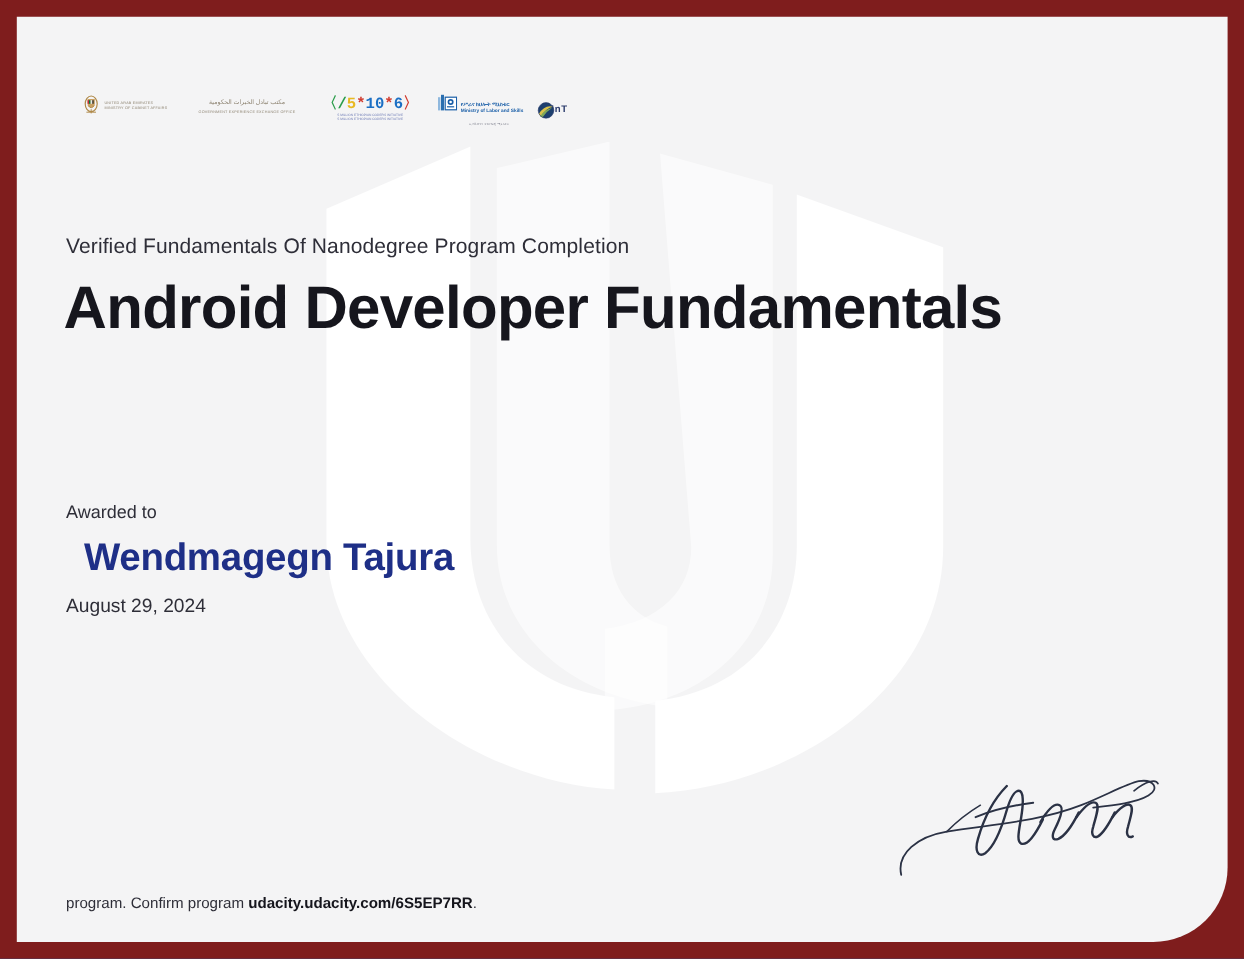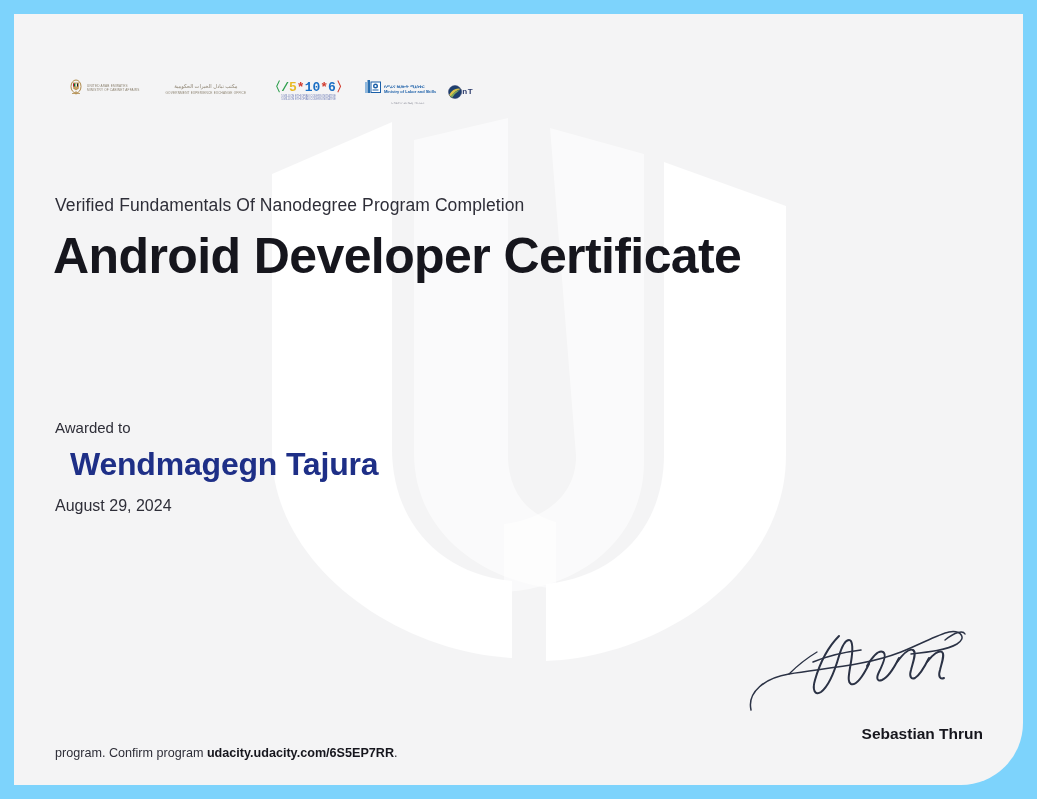--- a/index.html
+++ b/index.html
@@ -13,21 +13,21 @@
 
   body {
     font-family: "Liberation Sans", sans-serif;
     background: #1a1d51;
   }
 
   .certificate-frame {
     position: relative;
     width: 1037px;
     height: 799px;
-    background: #7dd3fc;
+    background: #7f1d1d;
     overflow: hidden;
   }
 
   .certificate-page {
     position: absolute;
     left: 14px;
     top: 14px;
     width: 1009px;
     height: 771px;
     background: #f4f4f5;
@@ -376,21 +376,21 @@
             <circle cx="16" cy="16" r="13" fill="none" stroke="#2a3a6b" stroke-width="1"></circle>
           </svg>
         </span>
         <span class="mint-sub" style="position:absolute;left:336px;top:38px;">ኢኖቬሽንና ቴክኖሎጂ ሚኒስቴር</span>
       </div>
 
     </div>
 
     <div class="content">
       <div class="kicker">Verified Fundamentals Of Nanodegree Program Completion</div>
-      <h1 class="program-title">Android Developer Certificate</h1>
+      <h1 class="program-title">Android Developer Fundamentals</h1>
       <div class="awarded-label">Awarded to</div>
       <div class="recipient-name">Wendmagegn Tajura</div>
       <div class="issue-date">August 29, 2024</div>
     </div>
 
 
     <div class="verify-text">
       <br>
       <span>program. Confirm program </span><b>udacity.udacity.com/6S5EP7RR</b><span>.</span>
     </div>
@@ -403,17 +403,16 @@
             <path d="M96 18 C84 30 76 48 72 62 C69 72 72 78 78 74 C86 68 92 52 96 38 C99 28 102 22 106 22 C110 22 110 32 108 44 C106 56 104 64 108 66 C113 68 120 58 126 46" stroke-width="2"></path>
             <path d="M70 44 C84 38 102 34 118 32" stroke-width="1.6"></path>
             <path d="M124 48 C130 38 136 32 140 34 C144 36 140 46 136 54 C133 60 134 64 139 62 C146 59 152 48 156 40" stroke-width="2"></path>
             <path d="M154 44 C160 36 166 30 170 32 C174 34 170 44 168 52 C166 58 168 62 172 60 C177 57 182 48 186 40" stroke-width="2"></path>
             <path d="M184 44 C190 36 196 32 199 34 C202 36 199 44 197 52 C195 58 197 62 201 60" stroke-width="2"></path>
             <path d="M46 56 C54 48 64 40 74 34" stroke-width="1.3"></path>
             <path d="M202 22 C212 14 220 12 222 16" stroke-width="1.4"></path>
           </g>
         </svg>
       </div>
-      <div class="signer-name">Sebastian Thrun</div>
     </div>
 
   </div>
 </div>
 
 </body></html>

